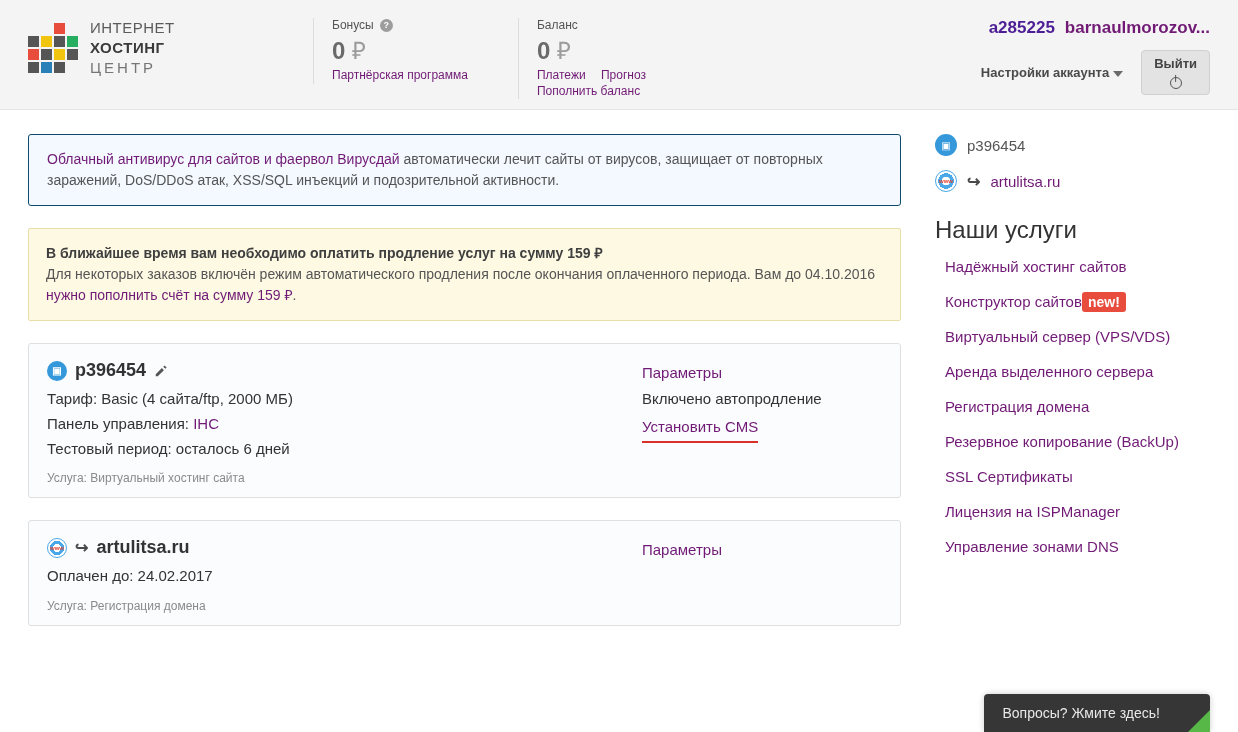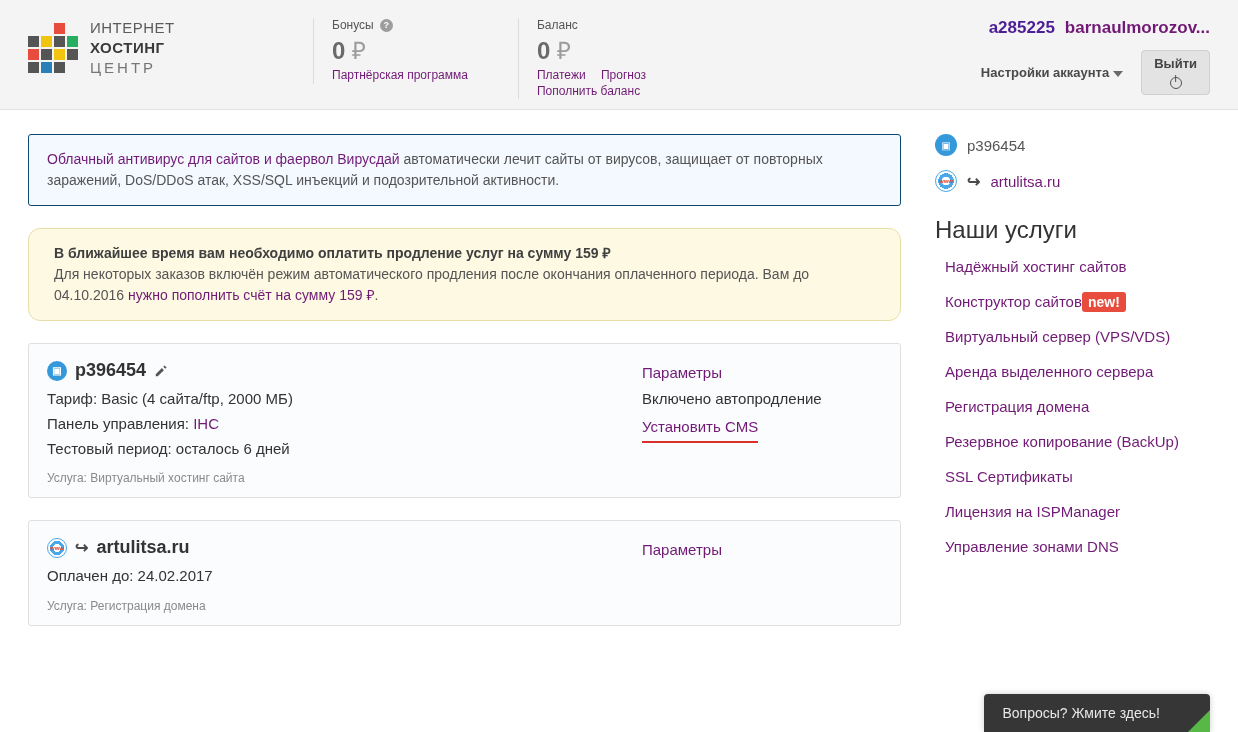--- a/index.html
+++ b/index.html
@@ -32,21 +32,21 @@
 .caret { display:inline-block; width:0; height:0; border-left:5px solid transparent; border-right:5px solid transparent; border-top:6px solid #6a6a6a; vertical-align:middle; margin-left:4px;}
 .btn-logout { background:#e3e3e3; border:1px solid #d0d0d0; color:#444; border-radius:4px; padding:5px 12px; font-size:13px; font-weight:700; display:inline-flex; align-items:center; gap:6px; cursor:pointer;flex-direction:column;}
 .power-icon { width:12px; height:12px; border:1.8px solid #555; border-radius:50%; position:relative;}
 .power-icon::after { content:''; position:absolute; top:-3px; left:50%; width:1.8px; height:7px; background:#555; transform:translateX(-50%);}
 
 .main-wrap { display:flex; padding: 24px 28px; gap: 34px; align-items:flex-start;}
 .main-col { flex: 1; min-width: 0; }
 .side-col { width: 275px; flex-shrink:0; }
 
 .info-box { border:1px solid #0c4a6e; background:#f4f9ff; padding:14px 18px; border-radius:3px; font-size:14px; color:#555; line-height:1.5; margin-bottom: 22px;}
-.warn-box { border:1px solid #e8dfa8; background:#fdf9e3; padding:14px 25px; border-radius:12px; font-size:14px; color:#555; line-height:1.5; margin-bottom: 22px;}
+.warn-box { border:1px solid #e8dfa8; background:#fdf9e3; padding:14px 17px; border-radius:2px; font-size:14px; color:#555; line-height:1.5; margin-bottom: 22px;}
 .warn-box strong { color:#3f3f3f; }
 
 .order-card { border:1px solid #e0e0e0; background:#fafcfe; padding:16px 18px 12px; border-radius:3px; margin-bottom: 22px; display:flex; }
 .order-left { flex:1; }
 .order-title { font-size:18px; font-weight:700; color:#333; display:flex; align-items:center; gap:8px; margin-bottom:6px;}
 .order-icon { width:20px; height:20px; border-radius:50%; display:inline-flex; align-items:center; justify-content:center; font-size:10px; color:#fff;}
 .order-icon.hosting { background:#3498db; }
 .order-icon.domain { background: radial-gradient(circle, #fff 30%, #4aa8e8 31%, #4aa8e8 55%, #fff 56%); border:1.5px solid #4aa8e8; position:relative;}
 .order-icon.domain::after{content:'www'; position:absolute; font-size:6px; font-weight:700; color:#d43; }
 .redirect-icon{ color:#4a4a4a; font-size:16px; font-weight:700;}

